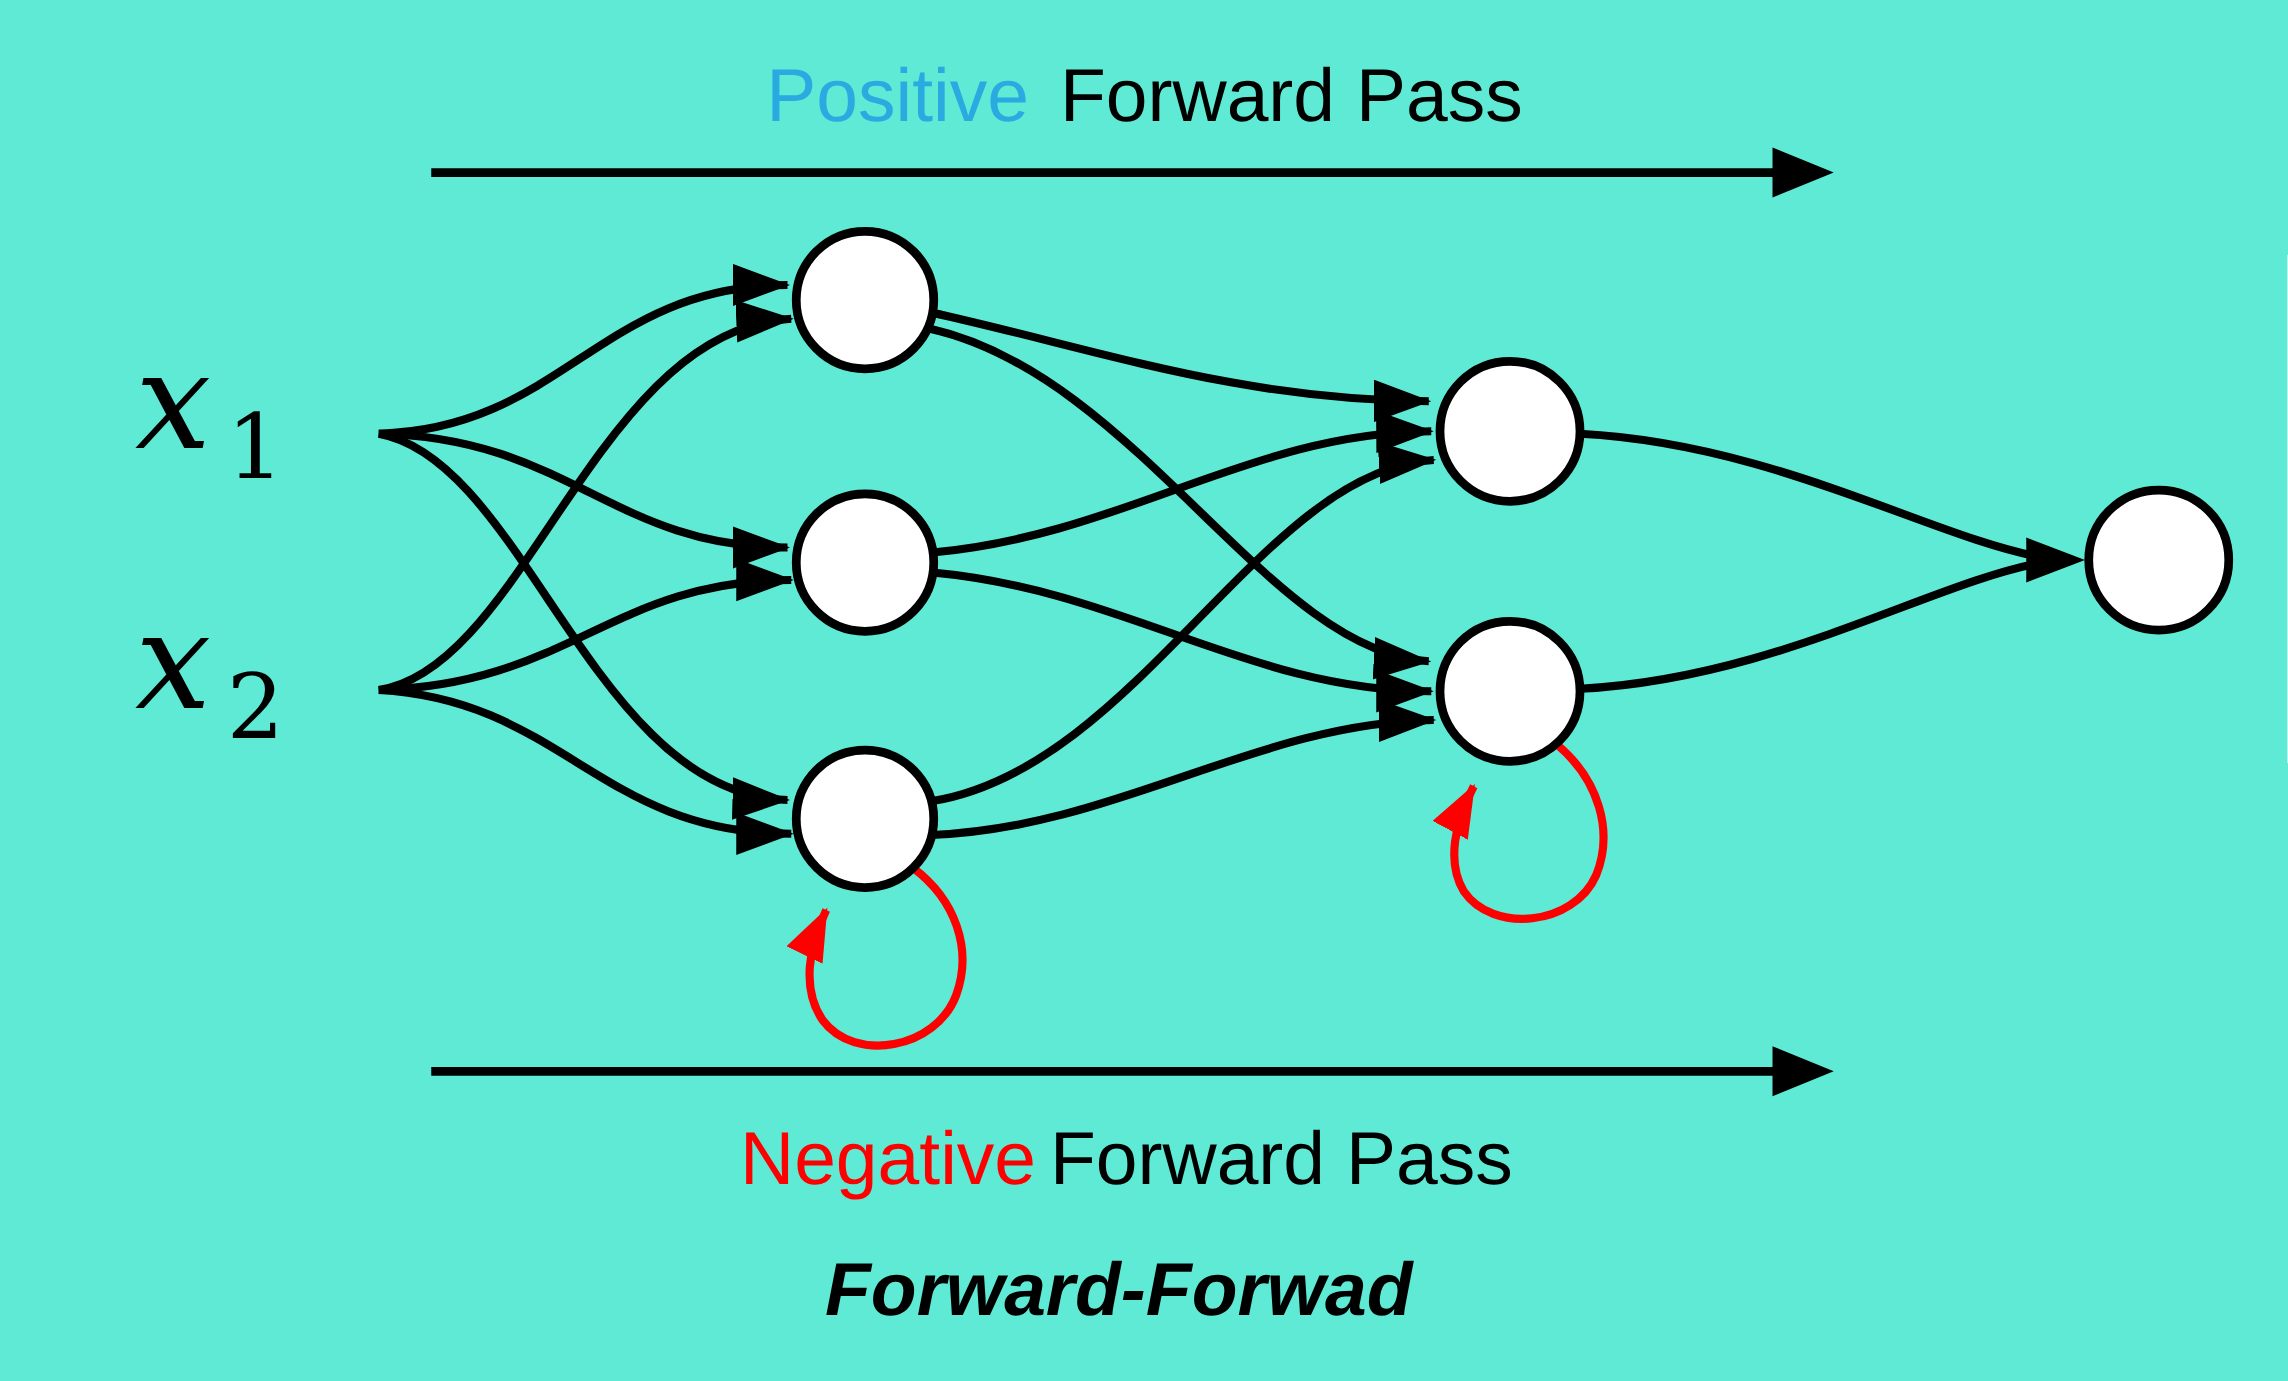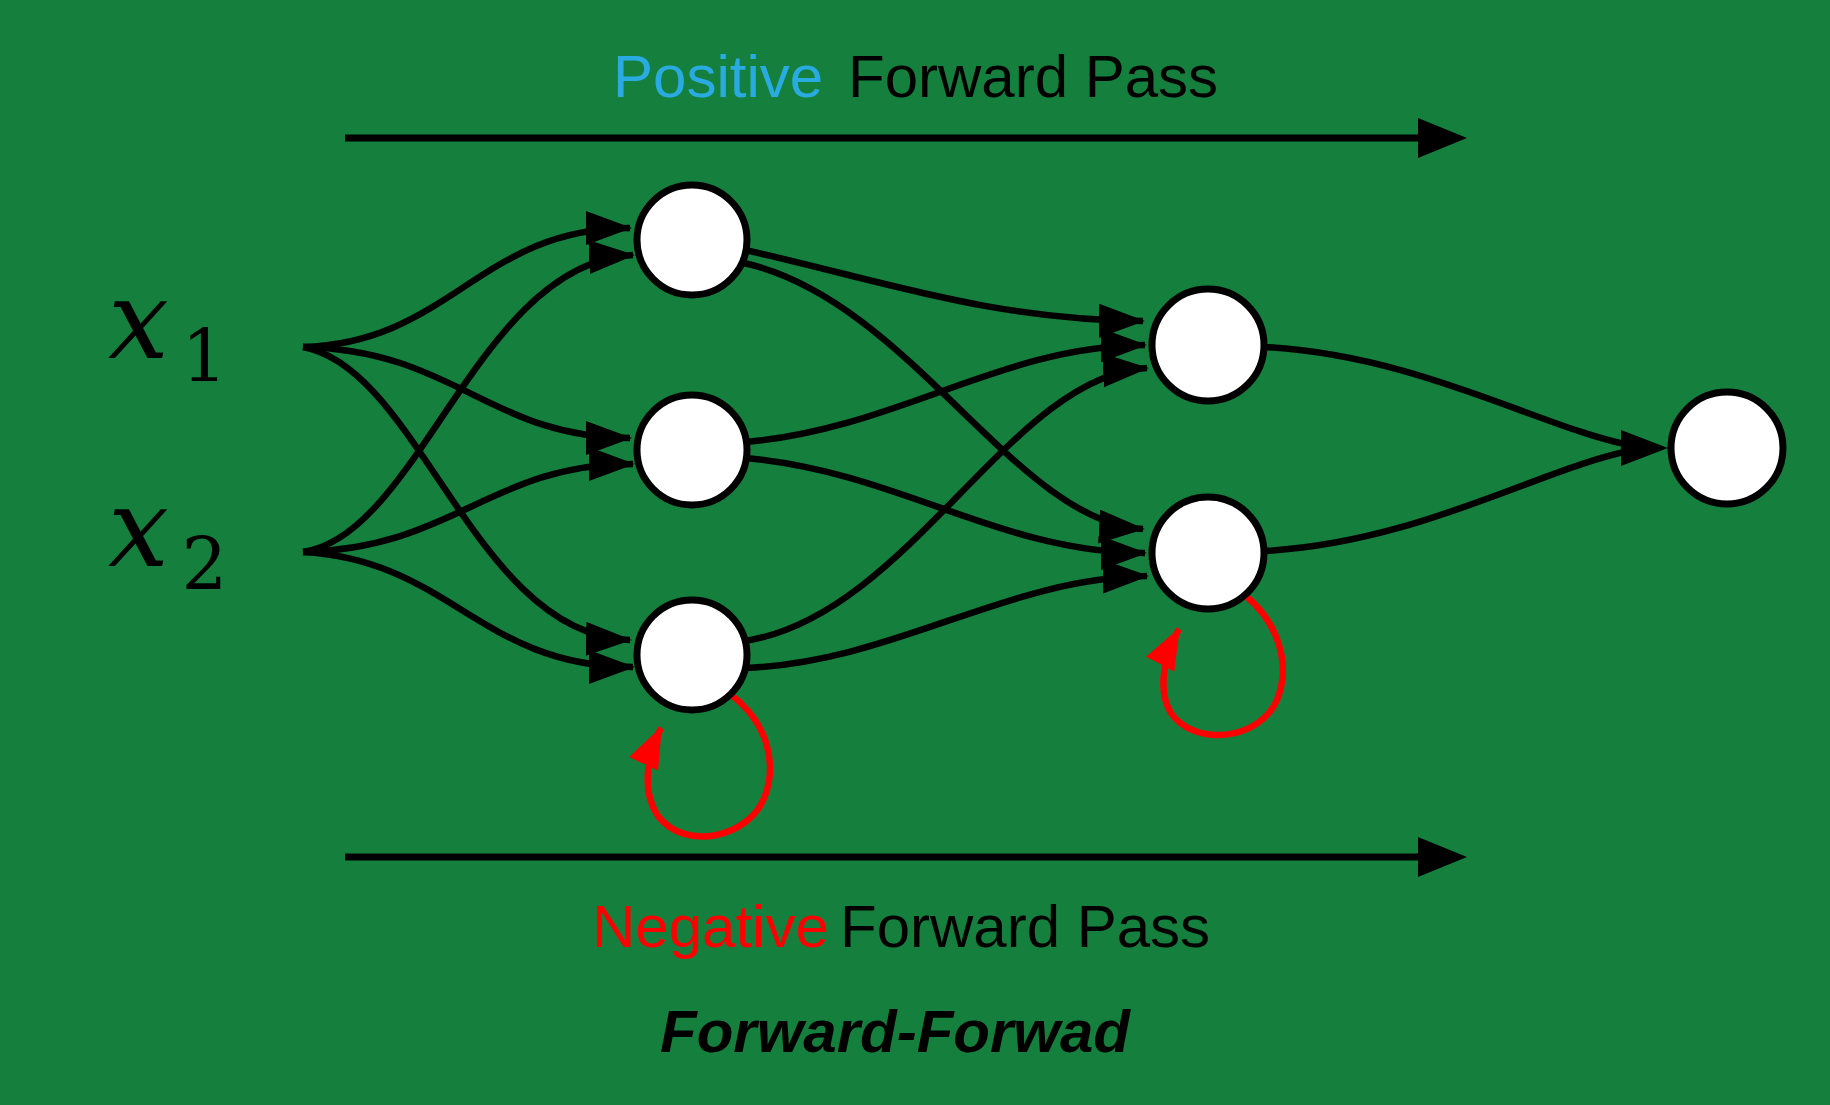--- a/index.html
+++ b/index.html
@@ -4,21 +4,21 @@
 <style>
   html, body {
     margin: 0;
     padding: 0;
     background: #ffffff;
   }
   .stage {
     position: relative;
     width: 1830px;
     height: 1105px;
-    background: #15803d;
+    background: #5eead4;
     overflow: hidden;
     font-family: "Liberation Sans", sans-serif;
   }
   svg { display: block; }
   .pass-label {
     font-family: "Liberation Sans", sans-serif;
     font-size: 60px;
     fill: #000000;
   }
   .caption-label {

